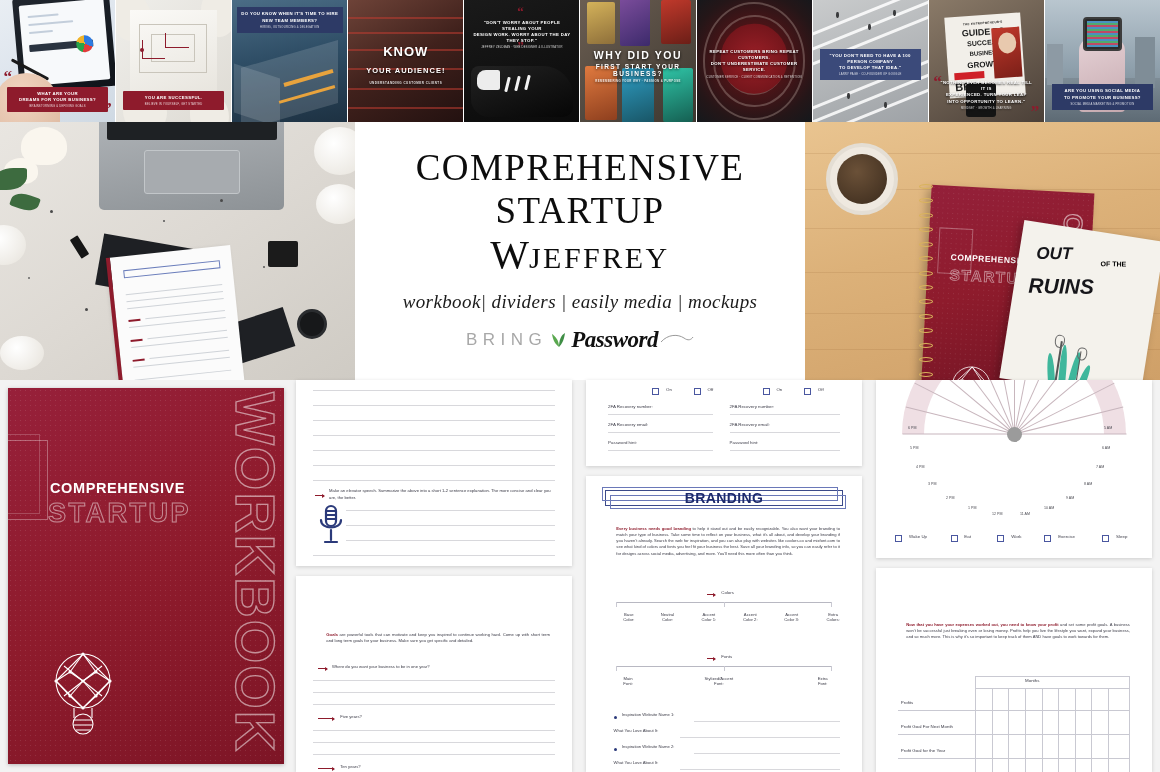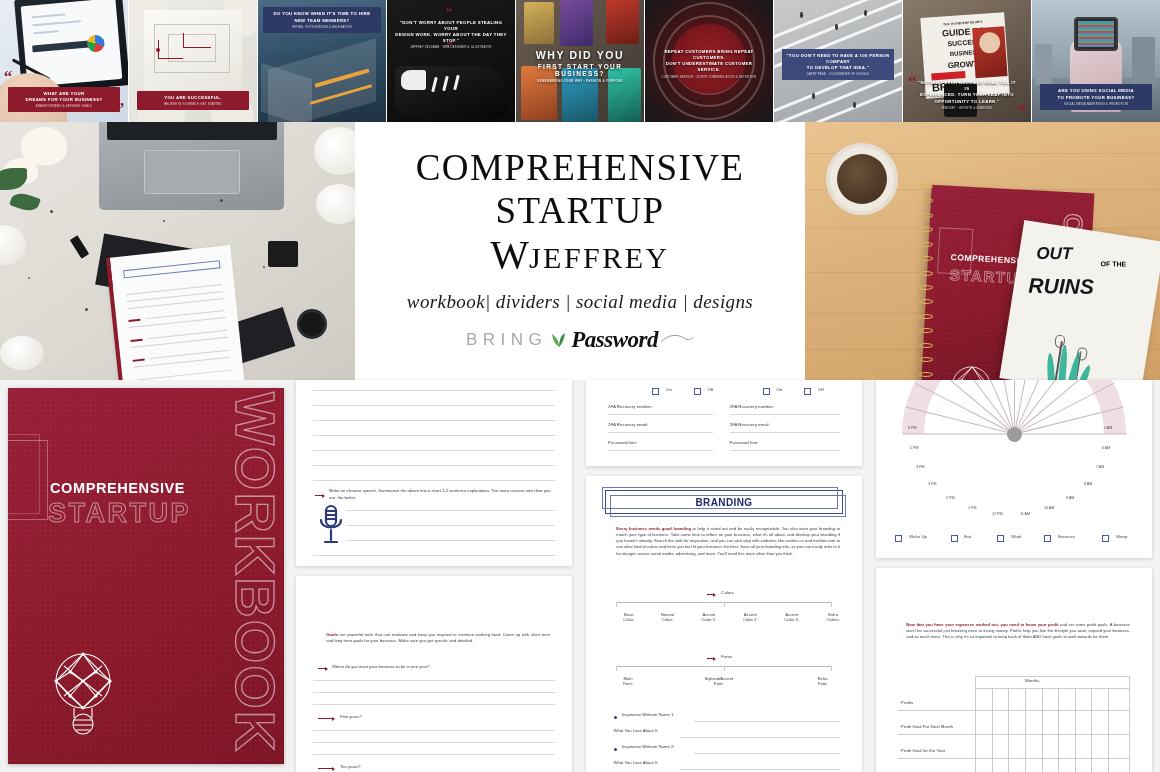--- a/index.html
+++ b/index.html
@@ -310,20 +310,33 @@
         <div class="orange" style="left:44%;top:62%;width:44%;height:4px;transform:rotate(-16deg)"></div>
         <div class="orange" style="left:40%;top:76%;width:50%;height:3px;transform:rotate(-16deg)"></div>
       </div>
       <div class="band3">
         <div class="qb-main">DO YOU KNOW WHEN IT'S TIME TO HIRE</div>
         <div class="qb-main">NEW TEAM MEMBERS?</div>
         <div class="qb-sub">HIRING, OUTSOURCING &amp; DELEGATION</div>
       </div>
     </div>
 
+    <div class="thumb t4">
+      <div class="photo">
+        <div class="seat" style="left:0;right:0;top:14%"></div>
+        <div class="seat" style="left:0;right:0;top:26%"></div>
+        <div class="seat" style="left:0;right:0;top:40%"></div>
+        <div class="seat" style="left:0;right:0;top:56%"></div>
+        <div class="seat" style="left:0;right:0;top:72%"></div>
+        <div class="seat" style="left:0;right:0;top:88%"></div>
+      </div>
+      <div class="hdl" style="top:36%;font-size:13px;letter-spacing:1px">KNOW</div>
+      <div class="hdl" style="top:54%;font-size:7.5px;letter-spacing:1px">YOUR AUDIENCE!</div>
+      <div class="hdl" style="top:66%;font-size:3px;letter-spacing:.5px;opacity:.85">UNDERSTANDING CUSTOMER CLIENTS</div>
+    </div>
 
     <div class="thumb t5">
       <div class="photo">
         <div class="shoe">
           <div class="stripe" style="left:34%;top:22%"></div>
           <div class="stripe" style="left:44%;top:20%"></div>
           <div class="stripe" style="left:54%;top:18%"></div>
           <div style="position:absolute;left:6%;top:8%;width:22%;height:40%;background:#ededed;border-radius:40% 10% 10% 30%"></div>
         </div>
       </div>
@@ -475,21 +488,21 @@
       <div class="speck" style="left:24%;top:72%;width:3px;height:3px;background:#4a4a4a"></div>
       <div class="speck" style="left:8%;top:60%;width:2px;height:2px;background:#666"></div>
     </div>
 
     <div class="hero-center">
       <div class="title-1">COMPREHENSIVE</div>
       <div class="title-2">STARTUP</div>
       <div class="title-3">
         <span class="cap">W</span><span class="rest">JEFFREY</span>
       </div>
-      <div class="subtitle">workbook| dividers  |  social media  |  designs</div>
+      <div class="subtitle">workbook| dividers  |  easily media  |  mockups</div>
       <div class="brand">
         <span class="brand-thrive">BRING</span>
         <svg width="20" height="20" viewBox="0 0 20 20">
           <path d="M10 17 C10 10, 6 6, 3 4 C4 10, 6 14, 10 17 Z" fill="#5aa84f"></path>
           <path d="M10 17 C10 10, 12 5, 16 3 C15 10, 13 14, 10 17 Z" fill="#3f8e45"></path>
         </svg>
         <span class="brand-any">Password</span>
         <svg width="34" height="14" viewBox="0 0 34 14">
           <path d="M1 9 C8 1, 18 1, 24 5 C28 8, 31 7, 33 4" stroke="#9a9a9a" stroke-width="1" fill="none"></path>
         </svg>
@@ -654,21 +667,21 @@
 
         <div class="lbl" style="left:52%;top:24px;font-size:4.4px">2FA Recovery number:</div>
         <div class="rule" style="left:52%;right:8%;top:34px"></div>
         <div class="lbl" style="left:52%;top:42px;font-size:4.4px">2FA Recovery email:</div>
         <div class="rule" style="left:52%;right:8%;top:52px"></div>
         <div class="lbl" style="left:52%;top:60px;font-size:4.4px">Password hint:</div>
         <div class="rule" style="left:52%;right:8%;top:70px"></div>
       </div>
 
       <div class="page" style="left:6px;top:96px;width:276px;height:296px">
-        <div class="pg-head" style="top:14px;height:24px;font-size:10px">
+        <div class="pg-head" style="top:14px;height:16px;font-size:14px">
           <span>BRANDING</span>
         </div>
         <div class="body-txt" style="left:11%;right:8%;top:50px;font-size:4.1px">
           <b>Every business needs good branding</b><span> to help it stand out and be easily recognizable. You also want your branding to match your type of business. Take some time to reflect on your business, what it's all about, and develop your branding if you haven't already. Search the web for inspiration, and you can also play with websites like coolors.co and mixfont.com to see what kind of colors and fonts you feel fit your business the best. Save all your branding info, so you can easily refer to it for designs across social media, advertising, and more. You'll need this more often than you think.</span>
         </div>
         <div class="arrow" style="left:44%;top:118px;width:8px"></div>
         <div class="lbl" style="left:49%;top:114px;font-size:4.4px">Colors</div>
         <div class="rule" style="left:11%;right:11%;top:126px;background:#b8b8c2"></div>
         <div class="tbl-line-v" style="left:11%;top:126px;height:5px"></div>
         <div class="tbl-line-v" style="left:50%;top:126px;height:5px"></div>

